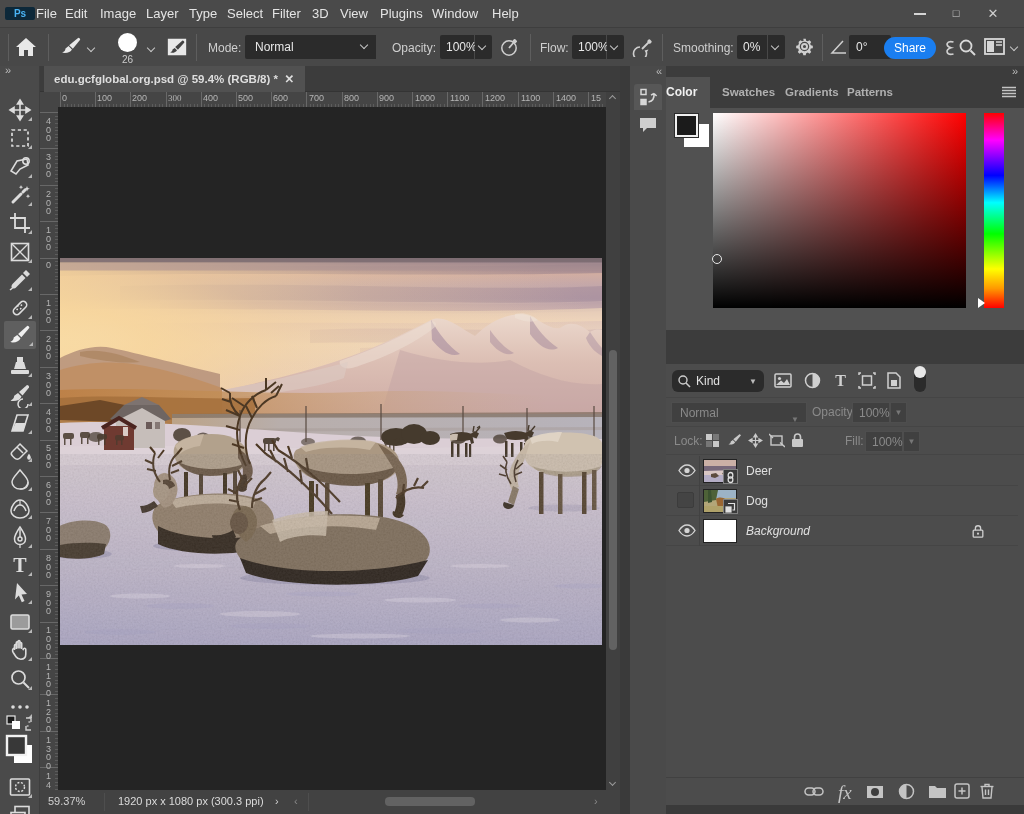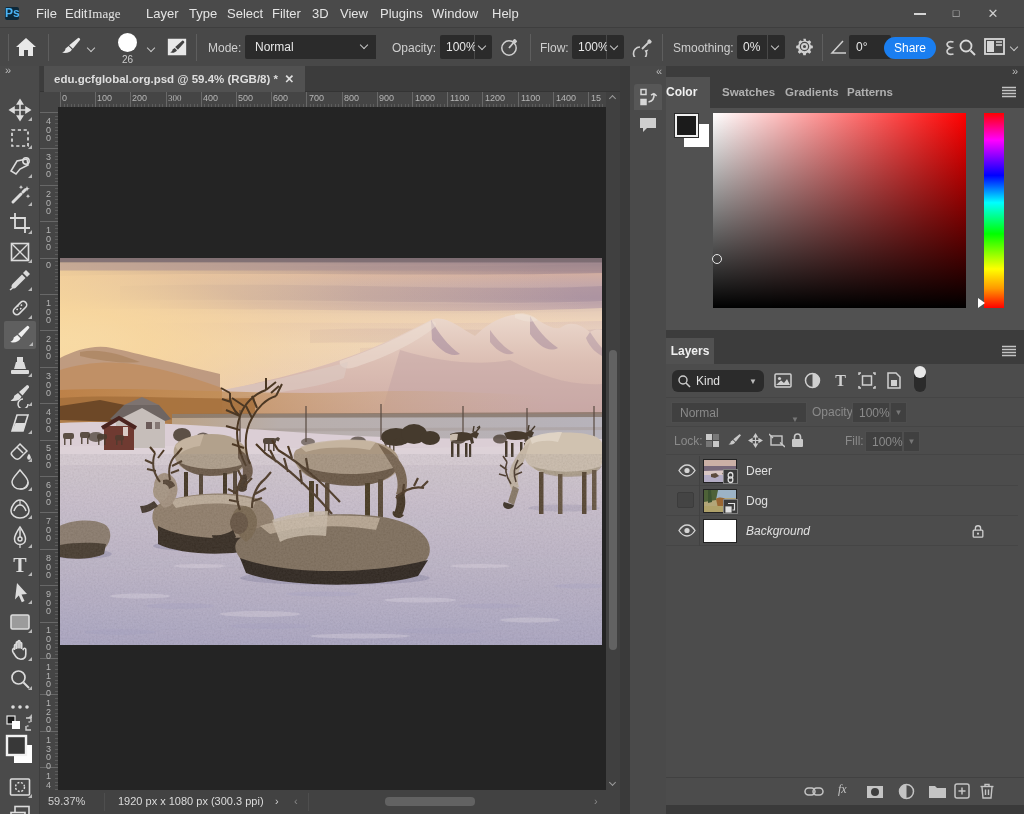--- a/index.html
+++ b/index.html
@@ -3,22 +3,22 @@
 <meta charset="utf-8">
 <style>
   * { margin:0; padding:0; box-sizing:border-box; }
   html,body { width:1024px; height:814px; overflow:hidden; background:#3a3a3a; }
   body { font-family:"Liberation Sans", sans-serif; }
   #app { position:relative; width:1024px; height:814px; background:#3a3a3a; color:#d8d8d8; }
   .abs { position:absolute; }
 
   
   #menubar { left:0; top:0; width:1024px; height:27px; background:#4a4a4a; }
-  #pslogo { left:5px; top:7px; width:14px; height:13px; background:#0d2839; border-radius:2px;
-            color:#4ab3f4; font-size:12px; font-weight:bold; text-align:center; line-height:13px; }
+  #pslogo { left:5px; top:7px; width:30px; height:13px; background:#0d2839; border-radius:2px;
+            color:#4ab3f4; font-size:10px; font-weight:bold; text-align:center; line-height:13px; }
   .menu { top:0; height:27px; line-height:27px; font-size:13px; color:#e4e4e4; }
   .wbtn { position:absolute; top:0; width:34px; height:27px; color:#cfcfcf; font-size:13px; text-align:center; line-height:27px; }
 
   
   #optbar { left:0; top:27px; width:1024px; height:39px; background:#484848; border-top:1px solid #3e3e3e; }
   .sep { position:absolute; top:6px; width:1px; height:27px; background:#5e5e5e; }
   .optlbl { position:absolute; font-size:12px; color:#cfcfcf; }
   .optbox { position:absolute; background:#2b2b2b; color:#e8e8e8; font-size:12px; border-radius:2px 0 0 2px; }
   .optchev { position:absolute; background:#2b2b2b; border-radius:0 2px 2px 0; }
   .chev { position:absolute; width:6px; height:6px; border-right:1.6px solid #c6c6c6; border-bottom:1.6px solid #c6c6c6; transform:rotate(45deg); }
@@ -70,21 +70,21 @@
   .lname { position:absolute; left:80px; top:0; height:30px; line-height:30px; font-size:12px; color:#e0e0e0; }
 </style>
 </head>
 <body>
 <div id="app">
 
   <div id="menubar" class="abs">
     <div id="pslogo" class="abs">Ps</div>
     <span class="menu abs" style="left:36px;">File</span>
     <span class="menu abs" style="left:65px;">Edit</span>
-    <span class="menu abs" style="left:88px;font-family:Liberation Serif, serif;">Image</span>
+    <span class="menu abs" style="left:100px;">Image</span>
     <span class="menu abs" style="left:146px;">Layer</span>
     <span class="menu abs" style="left:189px;">Type</span>
     <span class="menu abs" style="left:227px;">Select</span>
     <span class="menu abs" style="left:272px;">Filter</span>
     <span class="menu abs" style="left:312px;">3D</span>
     <span class="menu abs" style="left:340px;">View</span>
     <span class="menu abs" style="left:380px;">Plugins</span>
     <span class="menu abs" style="left:432px;">Window</span>
     <span class="menu abs" style="left:492px;">Help</span>
     <div class="wbtn" style="right:87px;">
@@ -724,26 +724,20 @@
         linear-gradient(to bottom, rgba(0,0,0,0) 0%, #000 100%),
         linear-gradient(to right, #fff 0%, #f00 100%);"></div>
     <div class="abs" style="left:46px; top:146px; width:10px; height:10px; border:1.5px solid #e8e8e8; border-radius:50%;"></div>
 
     <div class="abs" style="left:318px; top:5px; width:20px; height:195px; background:
         linear-gradient(to bottom, #f00 0%, #f0f 14%, #00f 32%, #0ff 46%, #0f0 62%, #ff0 80%, #f90 90%, #f00 100%);"></div>
     <div class="abs" style="left:312px; top:190px; width:0; height:0; border-left:7px solid #fff; border-top:5px solid transparent; border-bottom:5px solid transparent;"></div>
   </div>
 
   <div id="layersgap" class="abs"></div>
-  <div id="layerstab" class="abs">
-    <div class="ptab-active" style="left:0px; top:4px; width:48px; height:26px; line-height:26px; text-align:center;">Layers</div>
-    <svg class="abs" style="right:8px; top:11px;" width="14" height="12" viewBox="0 0 14 12">
-        <path d="M0 1.5 h14 M0 4.5 h14 M0 7.5 h14 M0 10.5 h14" stroke="#c4c4c4" stroke-width="1.4"></path>
-      </svg>
-  </div>
   <div id="layersbody" class="abs">
 
     <div class="abs" style="left:6px; top:6px; width:92px; height:22px; background:#2b2b2b; border-radius:6px;">
       <svg class="abs" style="left:5px; top:4px;" width="14" height="14" viewBox="0 0 14 14">
           <circle cx="6" cy="6" r="4" fill="none" stroke="#ccc" stroke-width="1.4"></circle>
           <path d="M9 9 L13 13" stroke="#ccc" stroke-width="1.6"></path>
         </svg>
       <span class="abs" style="left:24px; top:4px; font-size:12px; color:#e0e0e0;">Kind</span>
       <span class="abs" style="right:7px; top:7px; color:#bbb; font-size:8px;">▼</span>
     </div>
@@ -875,21 +869,21 @@
         </svg>
     </div>
 
     <div class="abs" style="left:0; top:413px; width:358px; height:28px; border-top:1px solid #414141;">
       <svg class="abs" style="left:138px; top:8px;" width="20" height="11" viewBox="0 0 20 11">
           <g fill="none" stroke="#c4c4c4" stroke-width="1.5">
             <rect x="1" y="2" width="10" height="7" rx="3.5"></rect>
             <rect x="9" y="2" width="10" height="7" rx="3.5"></rect>
           </g>
         </svg>
-      <span class="abs" style="left:172px; top:4px; font-style:italic; font-size:12px; color:#c4c4c4; font-family:'Liberation Serif';">fx</span>
+      <span class="abs" style="left:172px; top:4px; font-style:italic; font-size:19px; color:#c4c4c4; font-family:'Liberation Serif';">fx</span>
       <svg class="abs" style="left:200px; top:7px;" width="18" height="14" viewBox="0 0 18 14">
           <rect x="1" y="1" width="16" height="12" fill="#c4c4c4"></rect>
           <circle cx="9" cy="7" r="4" fill="#3e3e3e"></circle>
         </svg>
       <svg class="abs" style="left:232px; top:5px;" width="17" height="17" viewBox="0 0 17 17">
           <circle cx="8.5" cy="8.5" r="7" fill="none" stroke="#c4c4c4" stroke-width="1.5"></circle>
           <path d="M8.5 1.5 a7 7 0 0 0 0 14 Z" fill="#c4c4c4"></path>
         </svg>
       <svg class="abs" style="left:262px; top:6px;" width="19" height="15" viewBox="0 0 19 15">
           <path d="M1 2 h6 l2 2 h9 v10 h-17 Z" fill="#c4c4c4"></path>

